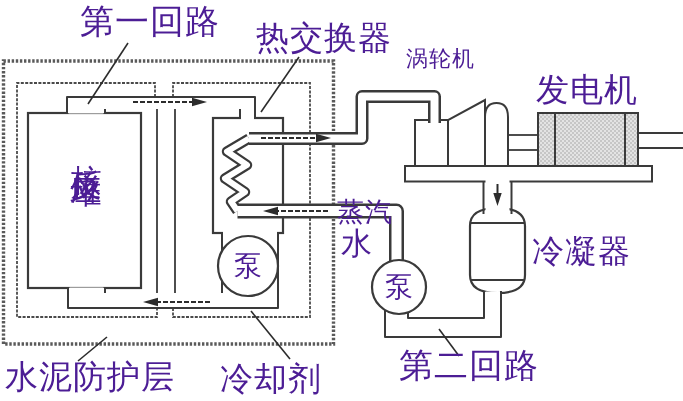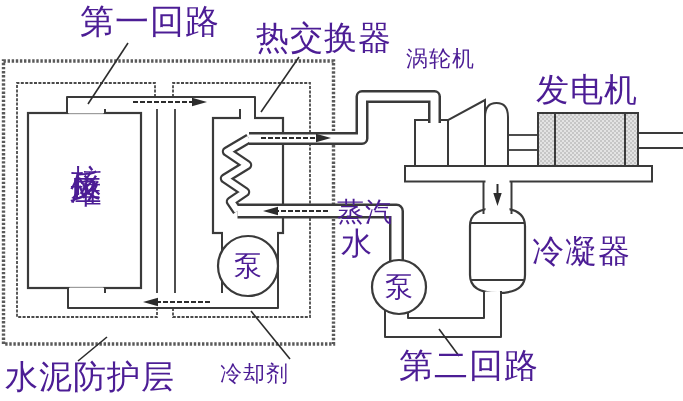--- a/index.html
+++ b/index.html
@@ -142,19 +142,19 @@
 </svg>
 
 <div class="lbl" style="left:80px;top:4px;font-size:34px;">第一回路</div>
 <div class="lbl" style="left:256px;top:21px;font-size:33px;">热交换器</div>
 <div class="lbl" style="left:406px;top:47px;font-size:22px;">涡轮机</div>
 <div class="lbl" style="left:536px;top:73px;font-size:33px;">发电机</div>
 <div class="lbl" style="left:337px;top:150px;font-size:27px;margin-top:48px;">蒸汽</div>
 <div class="lbl" style="left:341px;top:227px;font-size:31px;">水</div>
 <div class="lbl" style="left:532px;top:235px;font-size:32px;">冷凝器</div>
 <div class="lbl" style="left:5px;top:360px;font-size:33px;">水泥防护层</div>
-<div class="lbl" style="left:220px;top:362px;font-size:22px;">冷却剂</div>
+<div class="lbl" style="left:220px;top:362px;font-size:33px;">冷却剂</div>
 <div class="lbl" style="left:399px;top:348px;font-size:34px;">第二回路</div>
 <div class="lbl center" style="left:248px;top:266px;font-size:28px;letter-spacing:0;">泵</div>
 <div class="lbl center" style="left:399px;top:287px;font-size:28px;letter-spacing:0;">泵</div>
 <div class="lbl vert" style="left:70px;top:140px;font-size:31px;">核反应堆</div>
 
 </div>
 
 </body></html>

